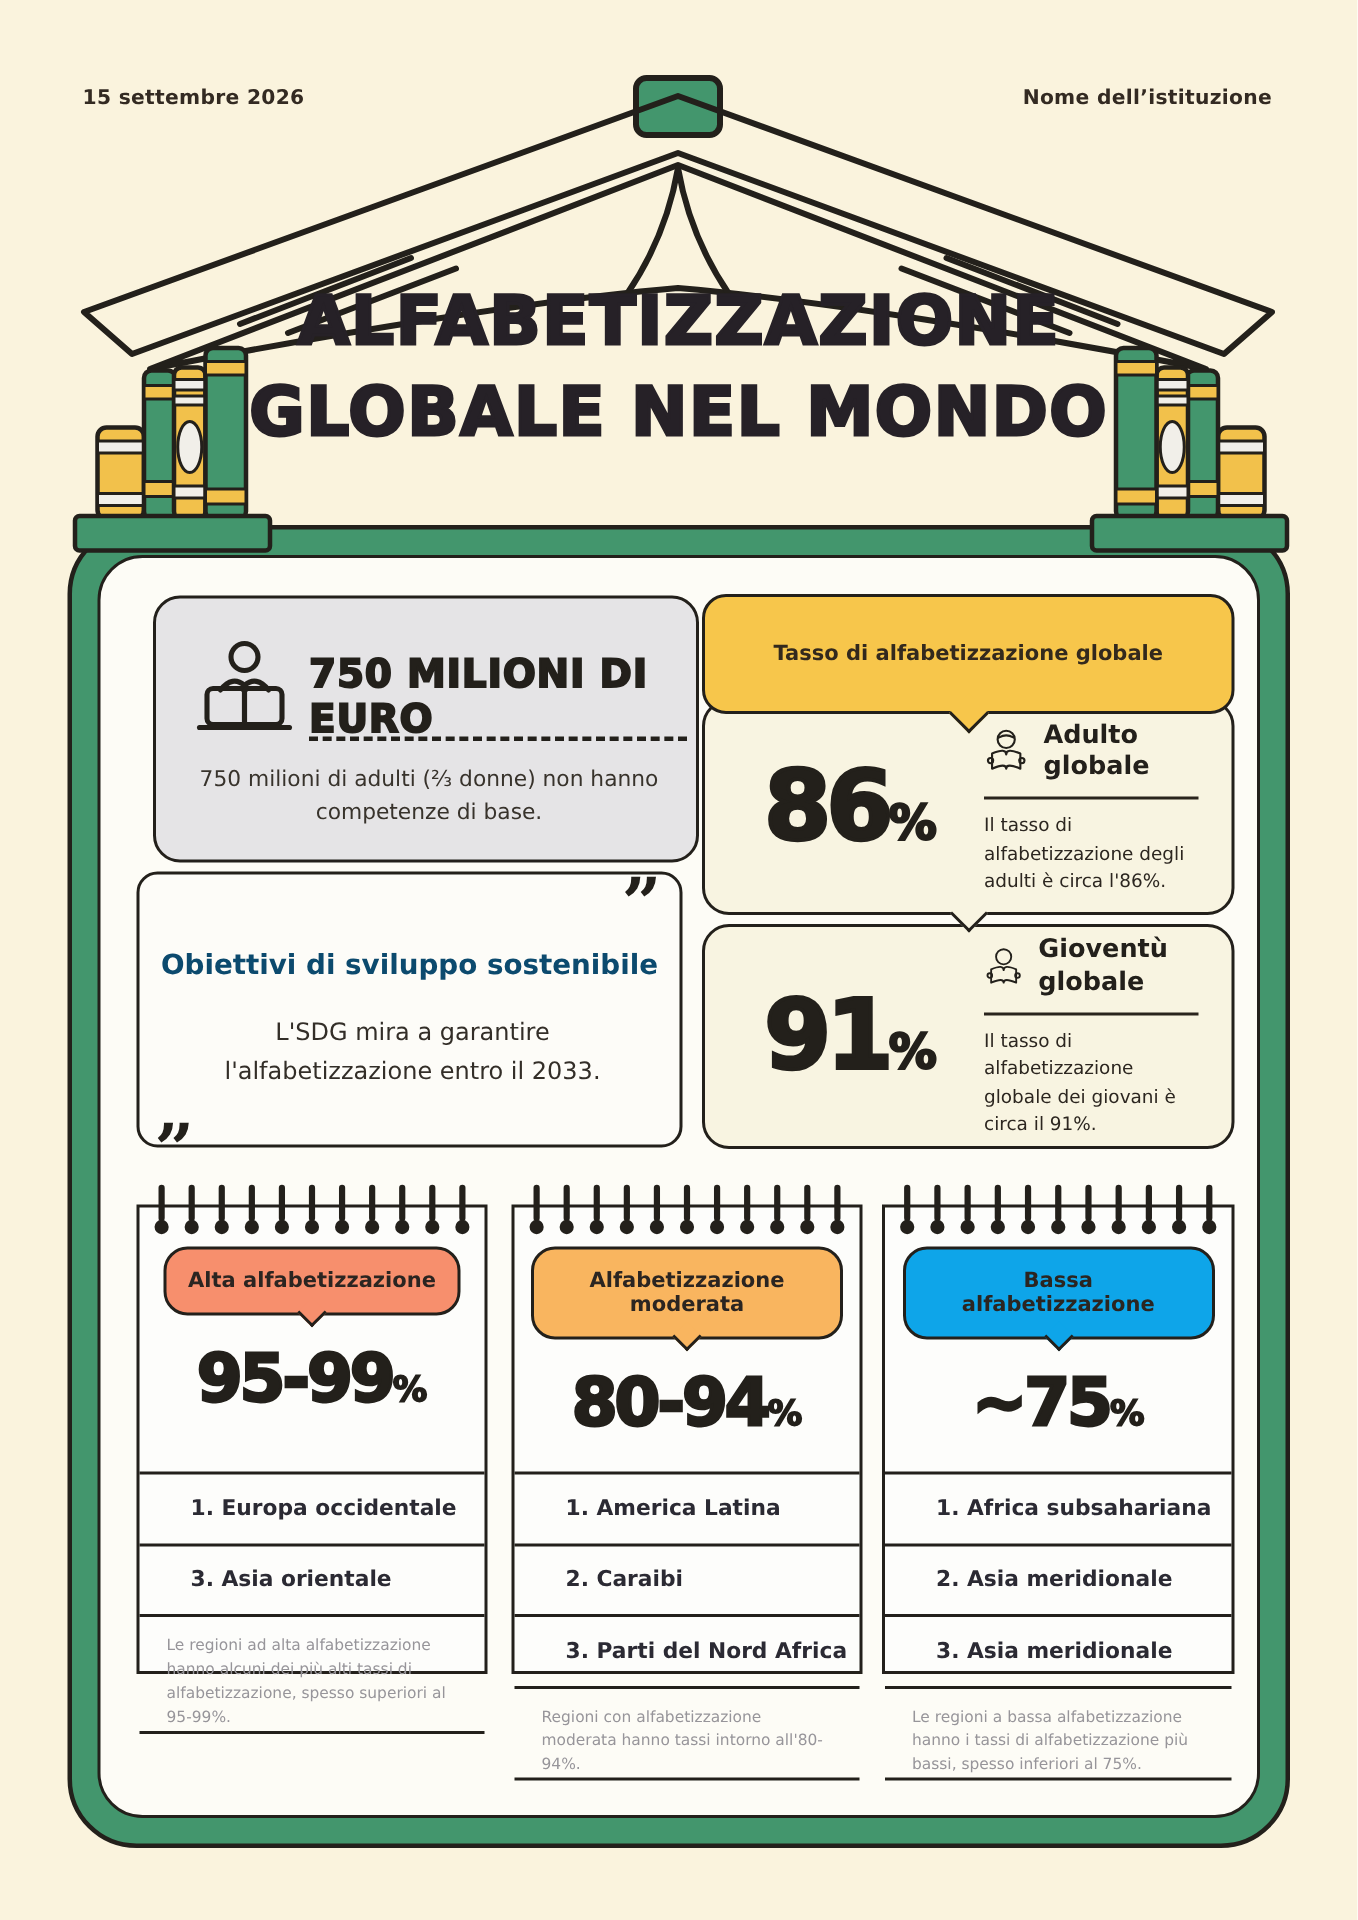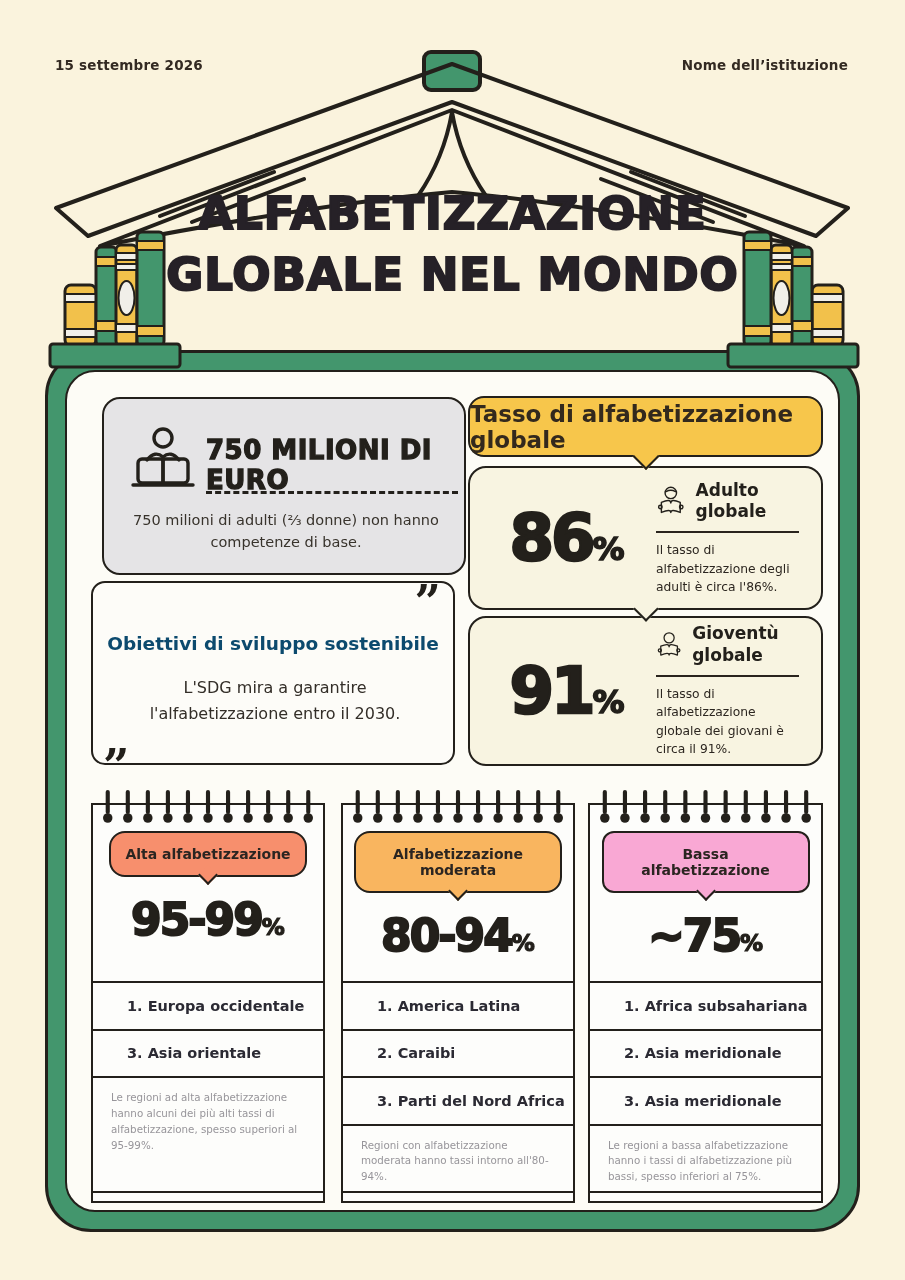--- a/index.html
+++ b/index.html
@@ -40,24 +40,24 @@
   
   .qcard { position:absolute; left:43px; top:228px; width:364px; height:184px;
            background:#fdfcf8; border:2.5px solid #23201b; border-radius:14px; }
   .qmark { position:absolute; font-family:"DejaVu Serif", serif; font-weight:bold; font-size:46px; line-height:1; color:#23201b; }
   .qm-tr { top:-4px; right:12px; }
   .qm-bl { bottom:-26px; left:10px; }
   .qtitle { position:absolute; top:50px; width:100%; text-align:center; font-size:18.5px; font-weight:bold; color:#0c4a6e; }
   .qbody { position:absolute; top:92px; left:20px; width:324px; text-align:center; font-size:16px; line-height:1.65; color:#332e28; }
 
   
-  .banner { position:absolute; left:420px; top:43px; width:355px; height:61px; z-index:4;
+  .banner { position:absolute; left:420px; top:43px; width:355px; height:80px; z-index:4;
             background:#f7c64b; border:2.5px solid #23201b; border-radius:16px;
             display:flex; align-items:center; justify-content:center;
-            font-size:23px; font-weight:bold; color:#33291d; }
+            font-size:14px; font-weight:bold; color:#33291d; }
   .banner::after { content:""; position:absolute; left:50%; bottom:-11px; width:17px; height:17px;
             transform:translateX(-50%) rotate(45deg); background:#f7c64b;
             border-right:2.5px solid #23201b; border-bottom:2.5px solid #23201b; }
 
   
   .rcard { position:absolute; left:420px; width:355px; background:#f8f4e1;
            border:2.5px solid #23201b; border-radius:18px; display:flex; align-items:center; padding:14px 22px; }
   .rcard-adult { top:113px; height:144px; z-index:3; }
   .rcard-adult::after { content:""; position:absolute; left:50%; bottom:-10px; width:16px; height:16px;
            transform:translateX(-50%) rotate(45deg); background:#f8f4e1;
@@ -66,36 +66,36 @@
   .bignum { flex:0 0 150px; text-align:center; font-size:64px; font-weight:bold;
             color:#23201b; -webkit-text-stroke:2.6px #23201b; letter-spacing:-3px; }
   .bignum .pct { font-size:32px; -webkit-text-stroke:1.6px #23201b; letter-spacing:0; }
   .rcol { flex:1; margin-left:14px; }
   .rcol .rtop { display:flex; align-items:center; gap:10px; }
   .rlabel { font-size:17px; font-weight:bold; line-height:1.25; color:#23201b; }
   .rdiv { border-top:2px solid #2a241d; margin:9px 0 8px; }
   .rdesc { font-size:12.3px; line-height:1.5; color:#2c2620; }
 
   
-  .ncard { position:absolute; top:450px; height:400px; background:#fdfdfb;
+  .ncard { position:absolute; top:450px; height:313px; background:#fdfdfb;
            border:2.5px solid #23201b; display:flex; flex-direction:column; }
   .nc1 { left:43px;  width:234px; }
   .nc2 { left:293px; width:234px; }
   .nc3 { left:540px; width:235px; }
   .binding { position:absolute; top:-17px; left:0; width:100%; height:44px; overflow:visible; }
   .nhead { height:176px; flex:0 0 auto; text-align:center; }
   .pill { position:relative; display:inline-block; margin-top:26px; max-width:208px;
           padding:13px 14px; border:2px solid #23201b; border-radius:16px;
           font-size:14px; font-weight:bold; color:#2b2521; }
   .pill::after { content:""; position:absolute; left:50%; bottom:-7px; width:12px; height:12px;
           transform:translateX(-50%) rotate(45deg); background:inherit;
           border-right:2px solid #23201b; border-bottom:2px solid #23201b; }
   .pill-salmon { background:#f78f6d; }
   .pill-orange { background:#f9b55f; }
-  .pill-mint   { background:#f9a8d4;border-radius:12px; }
+  .pill-mint   { background:#0ea5e9; }
   .range { margin-top:17px; font-size:44px; font-weight:bold; color:#23201b;
            -webkit-text-stroke:2px #23201b; letter-spacing:-2px; }
   .range .pct2 { font-size:23px; -webkit-text-stroke:1.2px #23201b; letter-spacing:0; }
   .nrow { height:47.5px; flex:0 0 auto; border-top:2px solid #23201b; display:flex; align-items:center;
           padding-left:34px; font-size:14.5px; font-weight:bold; color:#2b2a33; }
   .nnote { flex:1; border-top:2px solid #23201b; padding:12px 14px 0 18px;
            font-size:10.3px; line-height:1.55; color:#97959a; }
   .nfoot { flex:0 0 10px; border-top:2px solid #23201b; }
 
   svg .ink { stroke:#23201b; fill:none; stroke-width:4; stroke-linejoin:round; stroke-linecap:round; }
@@ -178,21 +178,21 @@
         </g>
       </svg>
       <h2>750 milioni di euro</h2>
       <div class="gdash"></div>
       <div class="gbody">750 milioni di adulti (⅔ donne) non hanno competenze di base.</div>
     </div>
 
     <div class="qcard">
       <span class="qmark qm-tr">”</span>
       <div class="qtitle">Obiettivi di sviluppo sostenibile</div>
-      <div class="qbody">L'SDG mira a garantire l'alfabetizzazione entro il 2030.</div>
+      <div class="qbody">L'SDG mira a garantire l'alfabetizzazione entro il 2033.</div>
       <span class="qmark qm-bl">”</span>
     </div>
 
     <div class="banner">
       <span>Tasso di alfabetizzazione globale</span>
     </div>
 
     <div class="rcard rcard-adult">
       <div class="bignum"><span>86</span><span class="pct">%</span></div>
       <div class="rcol">

